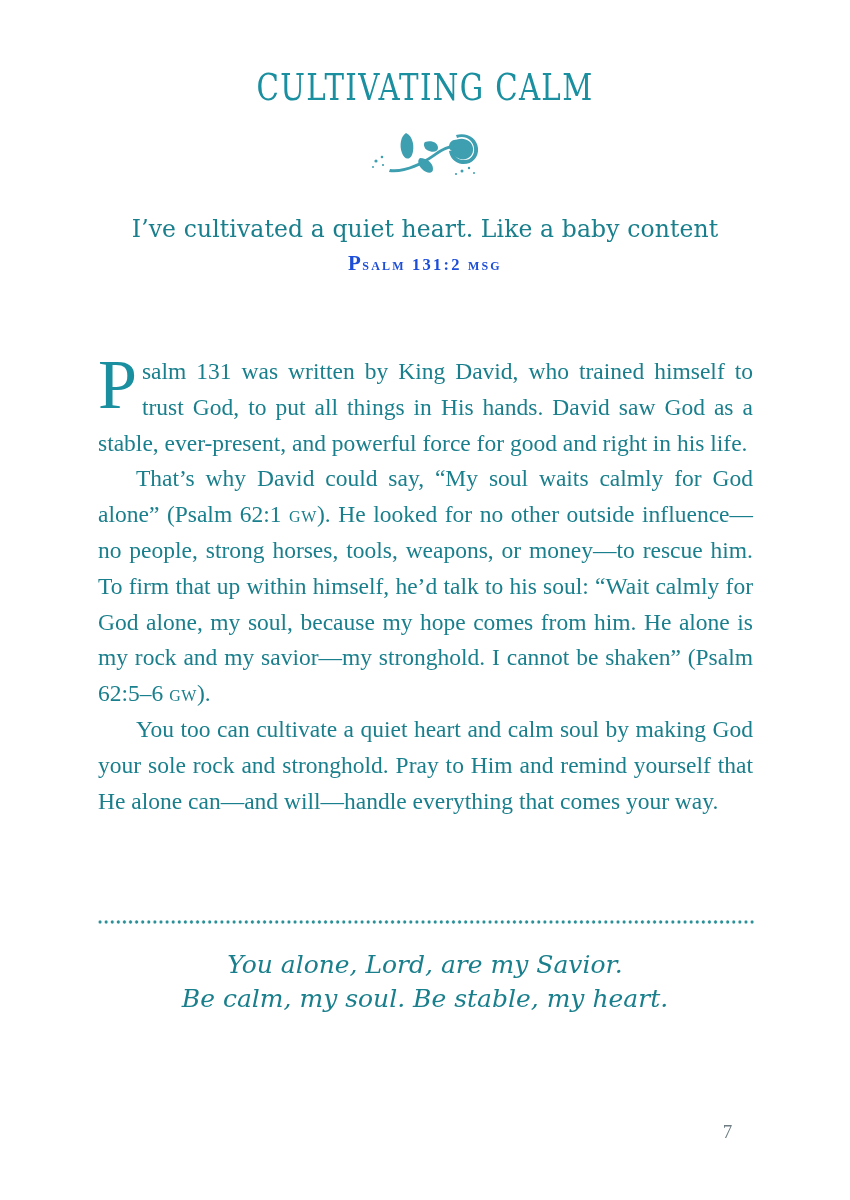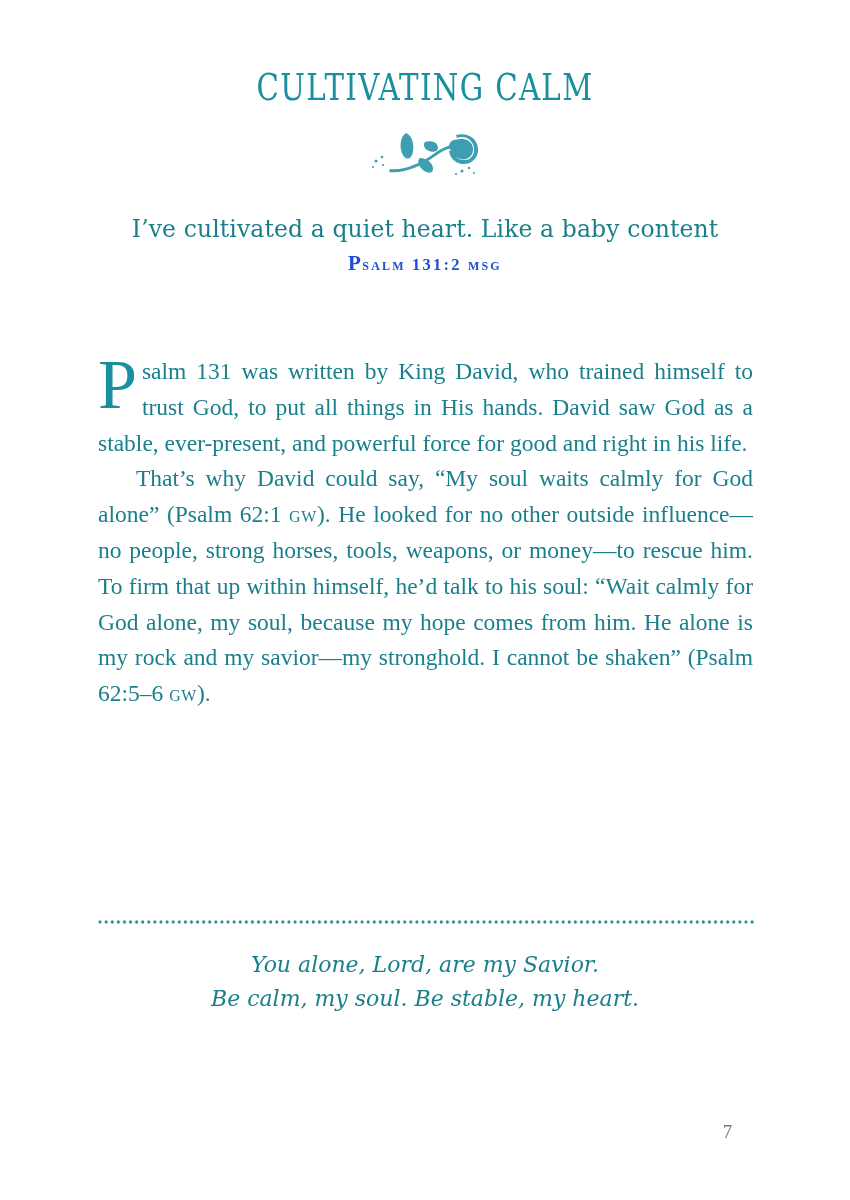--- a/index.html
+++ b/index.html
@@ -142,21 +142,21 @@
     position: absolute;
     top: 948px;
     left: 125px;
     width: 600px;
     text-align: center;
     color: #1a7f8c;
   }
   .prayer-line {
     font-family: "DejaVu Serif", "Liberation Serif", serif;
     font-style: italic;
-    font-size: 22px;
+    font-size: 25px;
     line-height: 34px;
     white-space: nowrap;
   }
 
   
   .folio {
     position: absolute;
     top: 1120px;
     left: 700px;
     width: 55px;
@@ -206,20 +206,21 @@
   <div class="epigraph">
     <div class="epigraph-line">I’ve cultivated a quiet heart. Like a baby content</div>
     <div class="epigraph-ref">
       <span class="cap">P</span><span>salm 131:2 msg</span>
     </div>
   </div>
 
   <div class="body-copy" id="body-copy">
       <p class="first"><span class="dropcap">P</span><span>salm 131 was written by King David, who trained himself to trust God, to put all things in His hands. David saw God as a stable, ever-present, and powerful force for good and right in his life.</span></p>
       <p><span>That’s why David could say, “My soul waits calmly for God alone” (Psalm 62:1 </span><span class="smallcaps">gw</span><span>). He looked for no other outside influence—no people, strong horses, tools, weapons, or money—to rescue him. To firm that up within himself, he’d talk to his soul: “Wait calmly for God alone, my soul, because my hope comes from him. He alone is my rock and my savior—my stronghold. I cannot be shaken” (Psalm 62:5–6 </span><span class="smallcaps">gw</span><span>).</span></p>
+      <p><span>You too can cultivate a quiet heart and calm soul by making God your sole rock and stronghold. Pray to Him and remind yourself that He alone can—and will—handle everything that comes your way.</span></p>
     </div>
 
   <div class="divider"></div>
 
   <div class="prayer">
     <div class="prayer-line">You alone, Lord, are my Savior.</div>
     <div class="prayer-line">Be calm, my soul. Be stable, my heart.</div>
   </div>
 
   <div class="folio">7</div>

